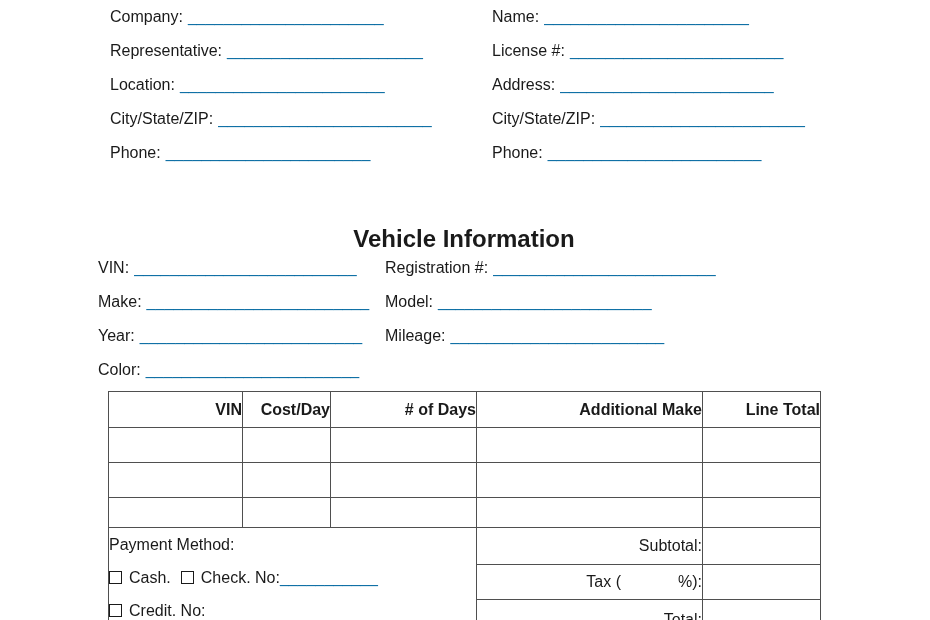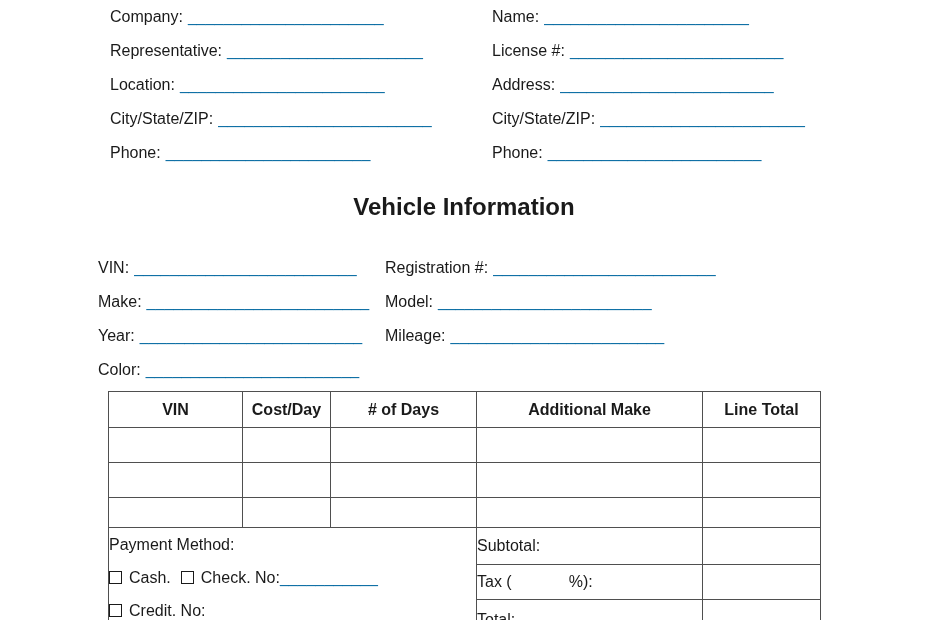--- a/index.html
+++ b/index.html
@@ -8,36 +8,36 @@
     background:#ffffff; overflow:hidden;
     font-family:"Liberation Sans", sans-serif;
     color:#1a1a1a; font-size:16px;
   }
   .fields { position:absolute; line-height:34px; white-space:nowrap; }
   .fields .lbl { margin-right:5px;text-align:right; }
   .blank { letter-spacing:0; color:#0369a1; }
   #party-left  { left:110px; top:0; }
   #party-right { left:492px; top:0; }
   .section-title {
-    position:absolute; left:108px; top:192px; width:712px;
+    position:absolute; left:108px; top:224px; width:712px;
     text-align:center; font-size:24px; font-weight:bold; line-height:30px;
   }
   #veh-left  { left:98px; top:251px; }
   #veh-right { left:385px; top:251px; }
   table.charges {
     position:absolute; left:108px; top:391px; width:712px;
     border-collapse:collapse; table-layout:fixed; font-size:16px;
   }
   table.charges th, table.charges td { border:1px solid #4f4f4f; padding:0; }
   col.c1{width:134px} col.c2{width:88px} col.c3{width:146px} col.c4{width:226px} col.c5{width:118px}
-  tr.hd th { height:35px; font-weight:bold; text-align:center; vertical-align:middle; }
+  tr.hd th { height:35px; font-weight:bold; text-align:right; vertical-align:middle; }
   tr.empty td { height:34px; }
   tr.empty-short td { height:29px; }
   td.payment-cell { vertical-align:top; padding:2px 0 0 11px; line-height:33px; white-space:nowrap; }
-  td.total-lab { height:36px; vertical-align:middle; padding-left:11px; white-space:nowrap; }
+  td.total-lab { height:36px; vertical-align:middle; padding-left:11px; white-space:nowrap;text-align:right; }
   tr.tax td.total-lab { height:34px; }
   tr.tot td.total-lab { height:40px; }
   .cb {
     display:inline-block; width:11px; height:11px;
     border:1.5px solid #1a1a1a; vertical-align:-1px; margin-right:7px;
     background:#fff;
   }
   .cb.second { margin-left:10px; }
   .tax-gap { display:inline-block; width:57px; }
 </style>

